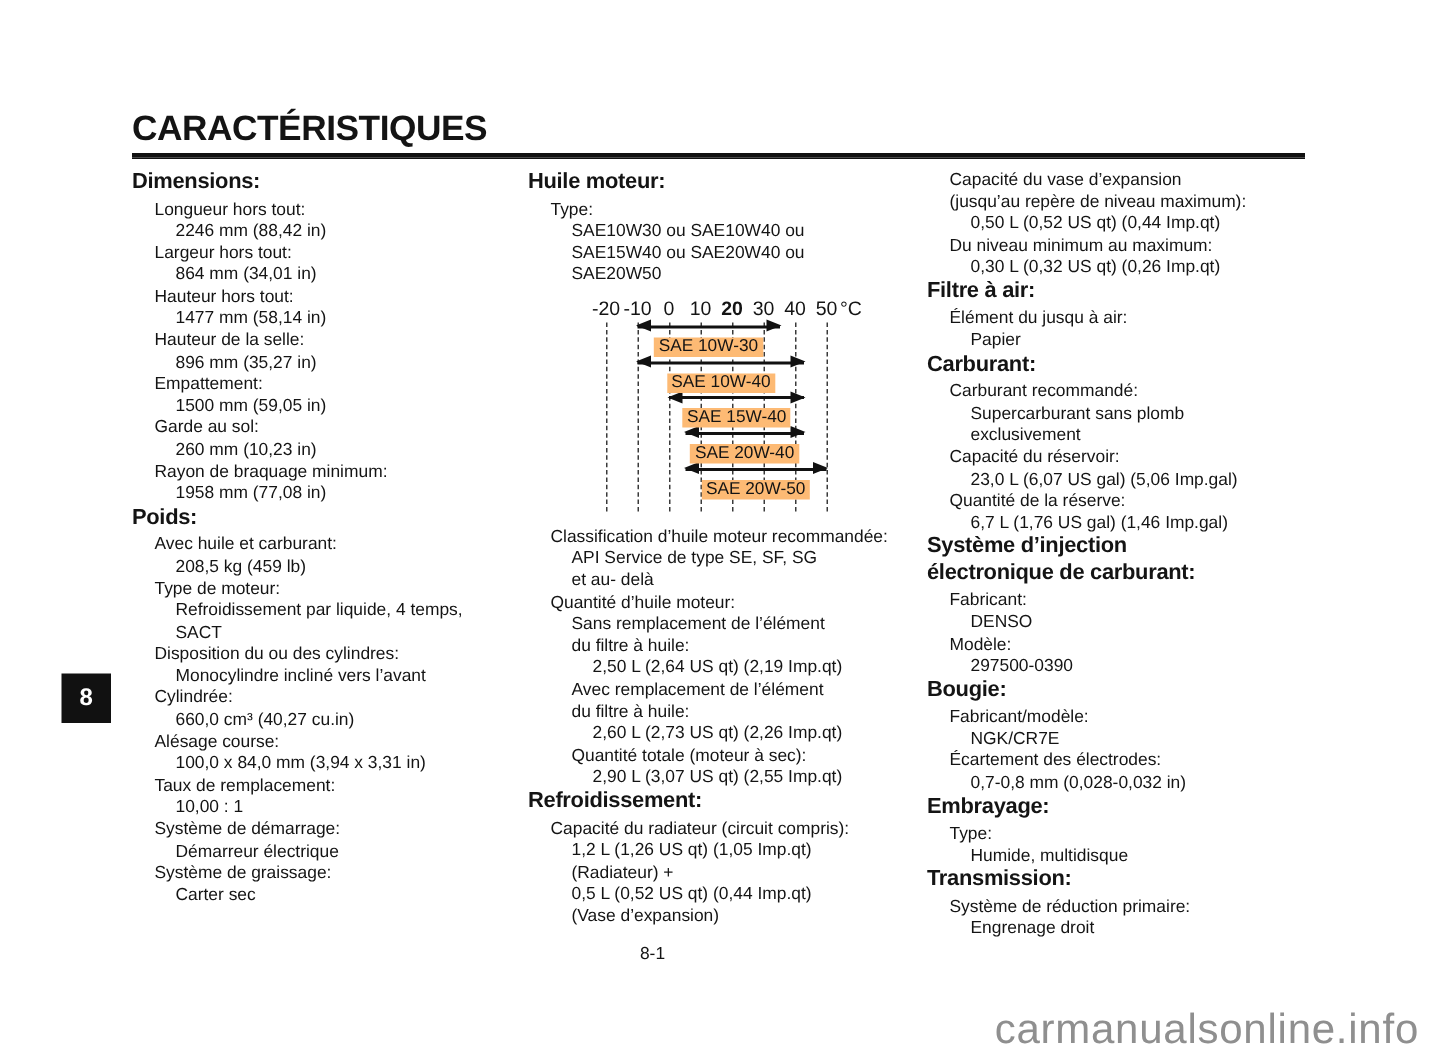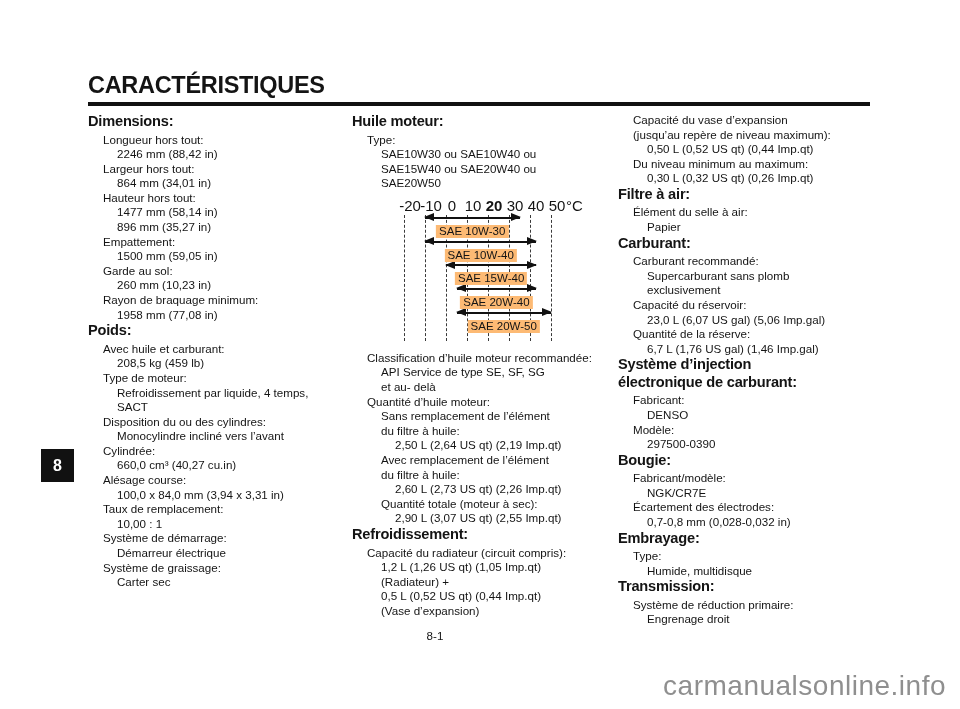--- a/index.html
+++ b/index.html
@@ -49,21 +49,21 @@
   .indent-2 { padding-left:29px; }
   .indent-3 { padding-left:43px; }
 
   
   .oil-chart {
     position:relative; margin:9px 0 5px 38px;
     width:212px; height:146px;
   }
   .tick-label {
     position:absolute; top:0; transform:translateX(-50%);
-    font-size:15px; line-height:12px; white-space:nowrap;margin-left:6px;
+    font-size:13px; line-height:12px; white-space:nowrap;
   }
   .tick-label.unit { transform:none; }
   .tick-line {
     position:absolute; top:15px; height:126px; width:0;
     border-left:1.5px dashed #3a3a3a;
   }
   .range-arrow { position:absolute; height:0; border-top:2px solid #111; z-index:1; }
   .range-arrow::before, .range-arrow::after {
     content:""; position:absolute; top:-5.5px; width:0; height:0;
     border-top:4.5px solid transparent; border-bottom:4.5px solid transparent;
@@ -99,20 +99,21 @@
     <div class="col" id="col-0">
         <div class="sec-heading">
           <div>Dimensions:</div>
         </div>
         <div class="spec-line indent-1">Longueur hors tout:</div>
         <div class="spec-line indent-2">2246 mm (88,42 in)</div>
         <div class="spec-line indent-1">Largeur hors tout:</div>
         <div class="spec-line indent-2">864 mm (34,01 in)</div>
         <div class="spec-line indent-1">Hauteur hors tout:</div>
         <div class="spec-line indent-2">1477 mm (58,14 in)</div>
+        <div class="spec-line indent-1">Hauteur de la selle:</div>
         <div class="spec-line indent-2">896 mm (35,27 in)</div>
         <div class="spec-line indent-1">Empattement:</div>
         <div class="spec-line indent-2">1500 mm (59,05 in)</div>
         <div class="spec-line indent-1">Garde au sol:</div>
         <div class="spec-line indent-2">260 mm (10,23 in)</div>
         <div class="spec-line indent-1">Rayon de braquage minimum:</div>
         <div class="spec-line indent-2">1958 mm (77,08 in)</div>
         <div class="sec-heading">
           <div>Poids:</div>
         </div>
@@ -194,21 +195,21 @@
       </div>
     <div class="col" id="col-2">
         <div class="spec-line indent-1">Capacité du vase d’expansion</div>
         <div class="spec-line indent-1">(jusqu’au repère de niveau maximum):</div>
         <div class="spec-line indent-2">0,50 L (0,52 US qt) (0,44 Imp.qt)</div>
         <div class="spec-line indent-1">Du niveau minimum au maximum:</div>
         <div class="spec-line indent-2">0,30 L (0,32 US qt) (0,26 Imp.qt)</div>
         <div class="sec-heading">
           <div>Filtre à air:</div>
         </div>
-        <div class="spec-line indent-1">Élément du selle à air:</div>
+        <div class="spec-line indent-1">Élément du jusqu à air:</div>
         <div class="spec-line indent-2">Papier</div>
         <div class="sec-heading">
           <div>Carburant:</div>
         </div>
         <div class="spec-line indent-1">Carburant recommandé:</div>
         <div class="spec-line indent-2">Supercarburant sans plomb</div>
         <div class="spec-line indent-2">exclusivement</div>
         <div class="spec-line indent-1">Capacité du réservoir:</div>
         <div class="spec-line indent-2">23,0 L (6,07 US gal) (5,06 Imp.gal)</div>
         <div class="spec-line indent-1">Quantité de la réserve:</div>

